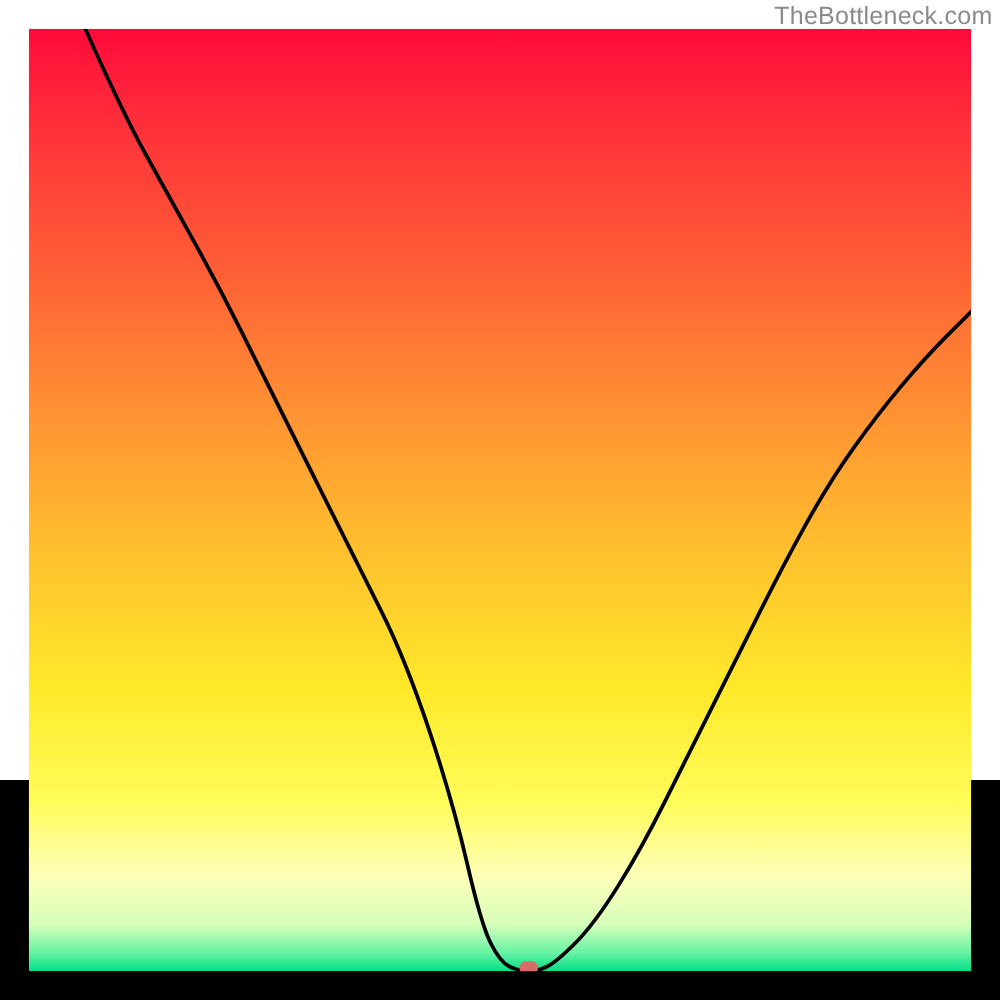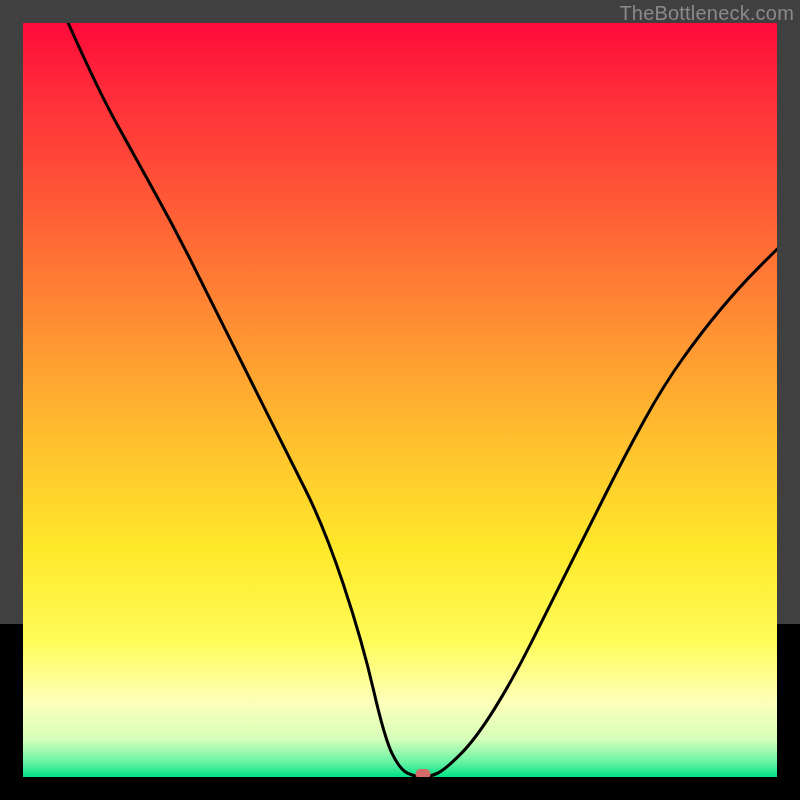--- a/index.html
+++ b/index.html
@@ -8,21 +8,21 @@
     width: 800px;
     height: 800px;
     background: #000;
     overflow: hidden;
     font-family: Arial, Helvetica, sans-serif;
   }
   .chart-wrap {
     position: relative;
     width: 800px;
     height: 624px;
-    background: #404040;
+    background: #ffffff;
   }
   .plot-area {
     position: absolute;
     left: 23px;
     top: 23px;
     width: 754px;
     height: 754px;
     overflow: hidden;
   }
   .gradient-bg {

